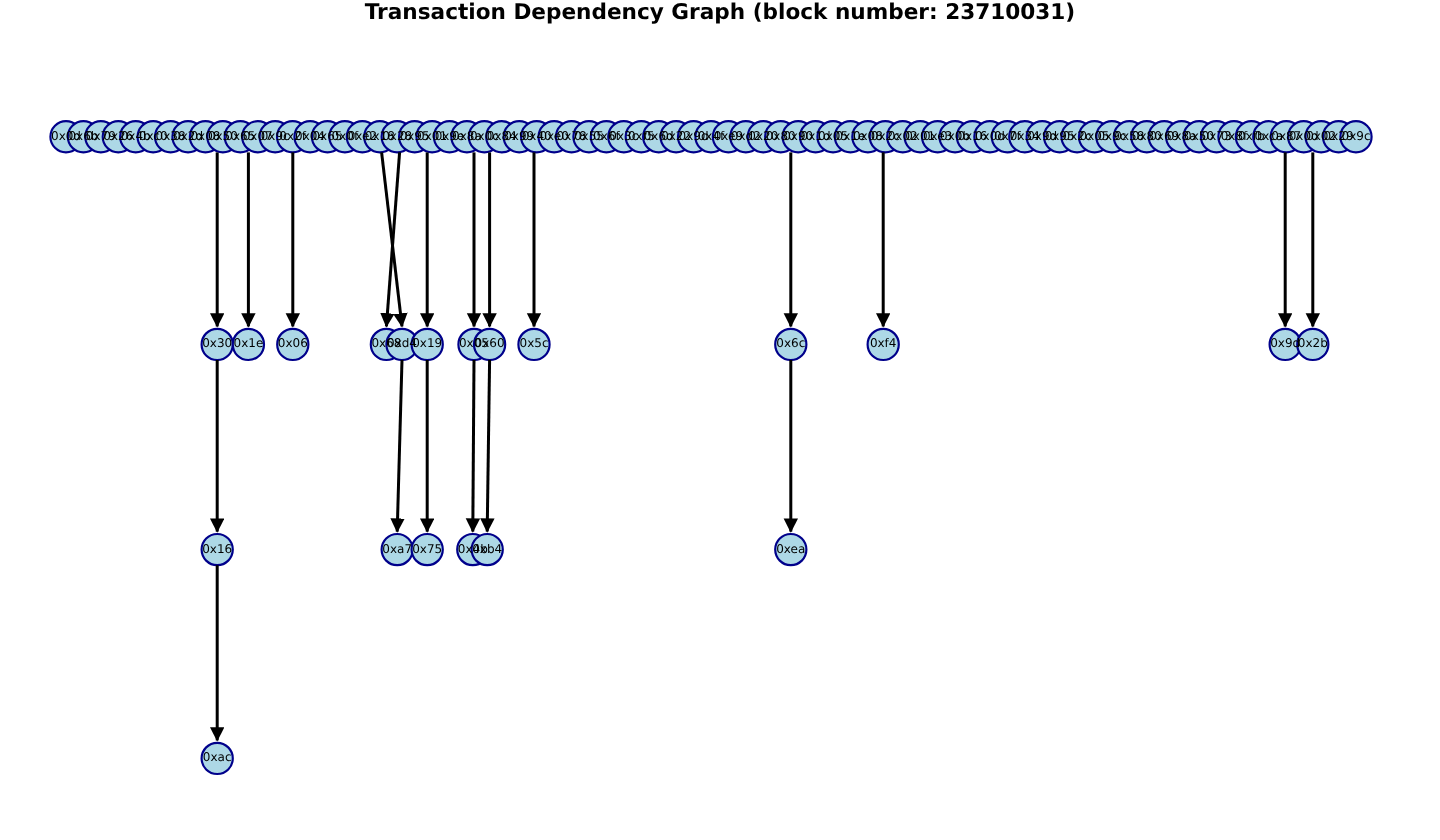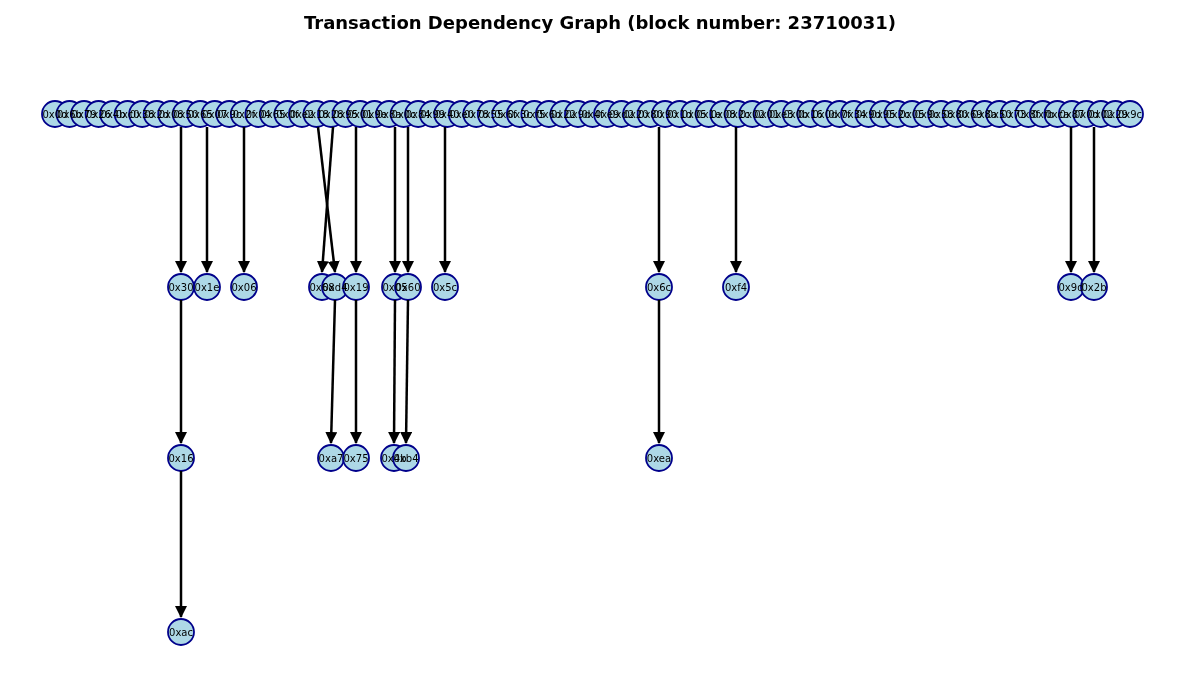--- a/index.html
+++ b/index.html
@@ -12,21 +12,21 @@
     font-family: "DejaVu Sans", "Liberation Sans", sans-serif;
   }
   .figure {
     position: relative;
     width: 1200px;
     height: 700px;
     background: #ffffff;
   }
   .figure-title {
     position: absolute;
-    top: 12px;
+    top: 0;
     left: 0;
     width: 100%;
     text-align: center;
     font-size: 18px;
     font-weight: bold;
     color: #000000;
     margin: 0;
     letter-spacing: 0px;
   }
   svg.graph-canvas {

